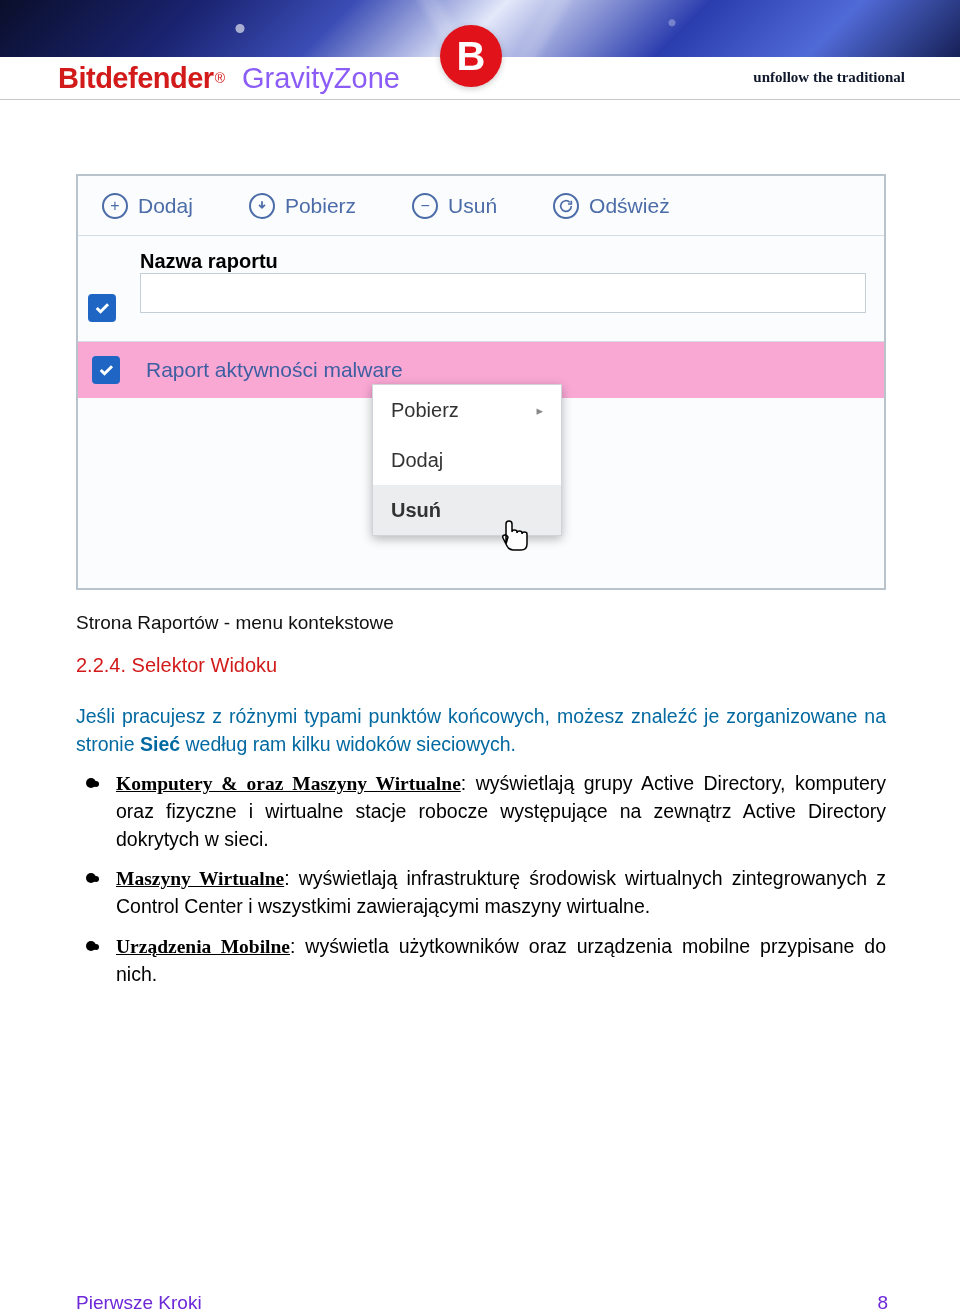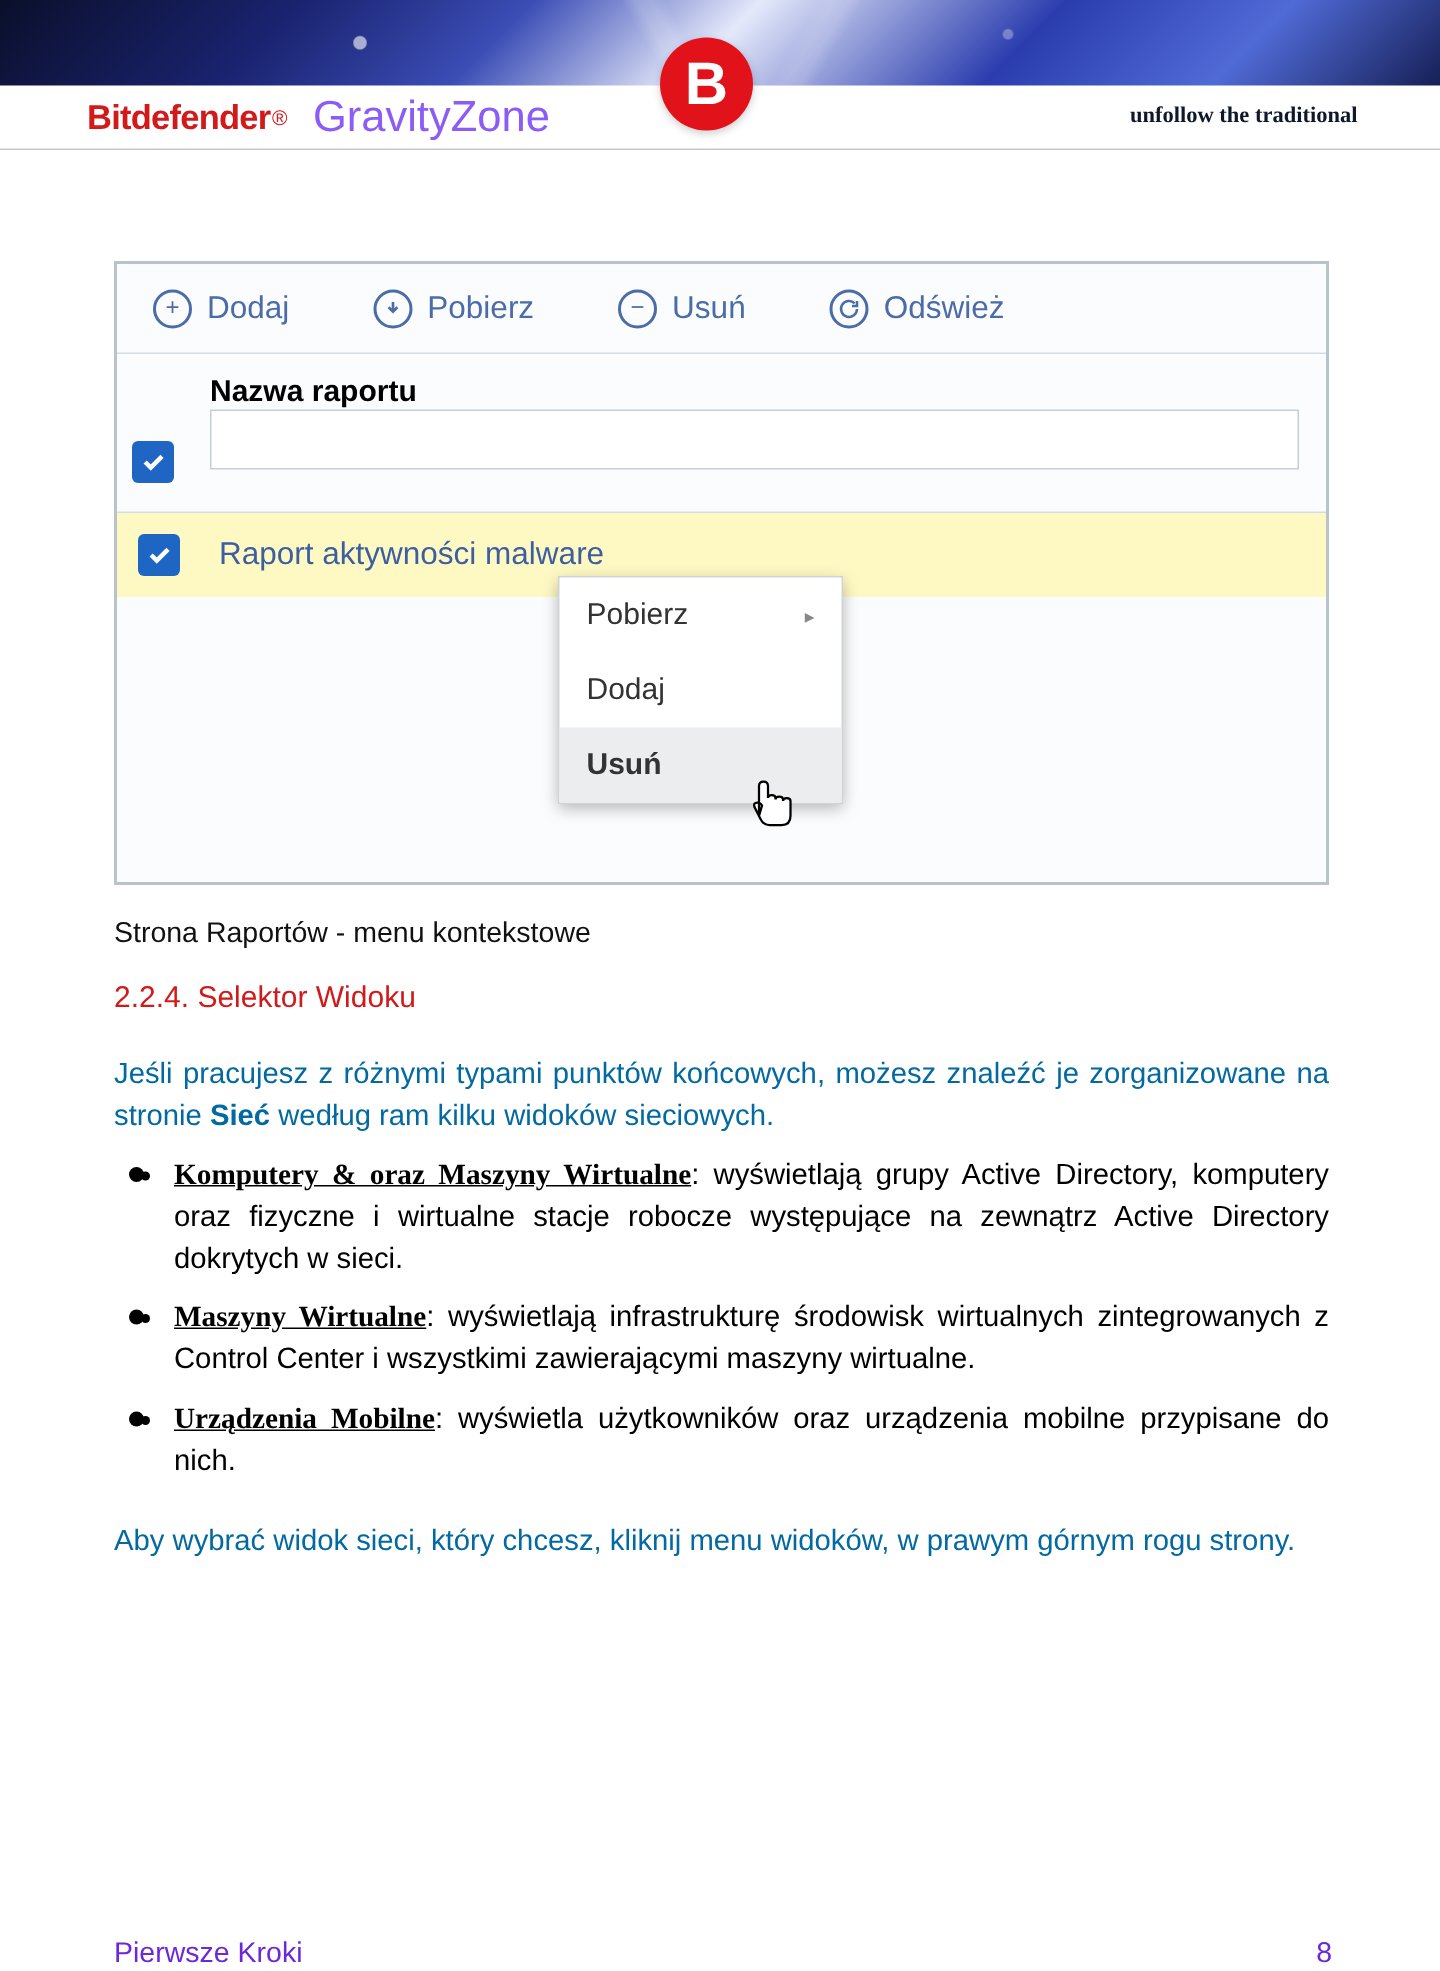--- a/index.html
+++ b/index.html
@@ -29,21 +29,21 @@
       linear-gradient(60deg, transparent 45%, rgba(255,255,255,.15) 46%, rgba(255,255,255,.15) 47%, transparent 48%),
       linear-gradient(120deg, transparent 55%, rgba(255,255,255,.12) 56%, rgba(255,255,255,.12) 57%, transparent 58%);
   }
   .brand-bar {
     height: 42px;
     display: flex;
     align-items: center;
     padding: 0 0 0 58px;
     position: relative;
   }
-  .brand-name { font-size: 23px; font-weight: 700; color: #d21a1a; letter-spacing: -0.5px; }
+  .brand-name { font-size: 29px; font-weight: 700; color: #d21a1a; letter-spacing: -0.5px; }
   .brand-r { font-size: 14px; color: #d21a1a; vertical-align: top; margin-left: 1px; }
   .brand-prod { font-size: 29px; color: #8b5cf6; margin-left: 17px; font-weight: 300; }
   .brand-logo {
     width: 62px; height: 62px; border-radius: 50%; background: #e2121b;
     display: flex; align-items: center; justify-content: center;
     color: #fff; font-size: 40px; font-weight: 700;
     position: absolute; left: 440px; top: -32px;
     box-shadow: 0 2px 6px rgba(0,0,0,.2);
   }
   .tagline {
@@ -90,21 +90,21 @@
     margin-top: 44px;
   }
   .chk svg { width: 18px; height: 18px; }
   .hdr-col { margin-left: 24px; flex: 1; padding-right: 18px; }
   .hdr-label { font-weight: 700; font-size: 20px; color: #000; margin-bottom: 0; }
   .hdr-input { width: 100%; height: 40px; border: 1px solid #c3cfd8; background: #fff; }
 
   .data-row {
     display: flex; align-items: center;
     height: 56px; padding-left: 14px;
-    background: #fef9c3;
+    background: #f9a8d4;
     color: #3d5fa2; font-size: 21px;
   }
   .data-row .chk { margin-top: 0; }
   .data-row .cell { margin-left: 26px; }
 
   .ctx-menu {
     position: absolute;
     left: 294px; top: 208px;
     width: 190px;
     background: #fff;
@@ -239,20 +239,19 @@
       <span class="strong under">Komputery &amp; oraz Maszyny Wirtualne</span><span>: wyświetlają grupy Active Directory, komputery oraz fizyczne i wirtualne stacje robocze występujące na zewnątrz Active Directory dokrytych w sieci.</span>
     </li>
     <li class="li">
       <span class="strong under">Maszyny Wirtualne</span><span>: wyświetlają infrastrukturę środowisk wirtualnych zintegrowanych z Control Center i wszystkimi zawierającymi maszyny wirtualne.</span>
     </li>
     <li class="li">
       <span class="strong under">Urządzenia Mobilne</span><span>: wyświetla użytkowników oraz urządzenia mobilne przypisane do nich.</span>
     </li>
   </ul>
 
-  <p class="para">Aby wybrać widok sieci, który chcesz, kliknij menu widoków, w prawym górnym rogu strony.</p>
 
 </div>
 
 <div class="footer">
   <span>Pierwsze Kroki</span>
   <span>8</span>
 </div>
 
 </body></html>

